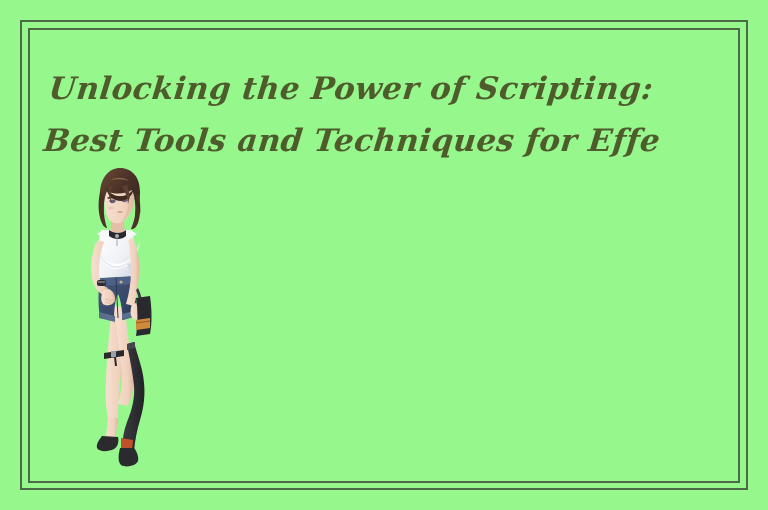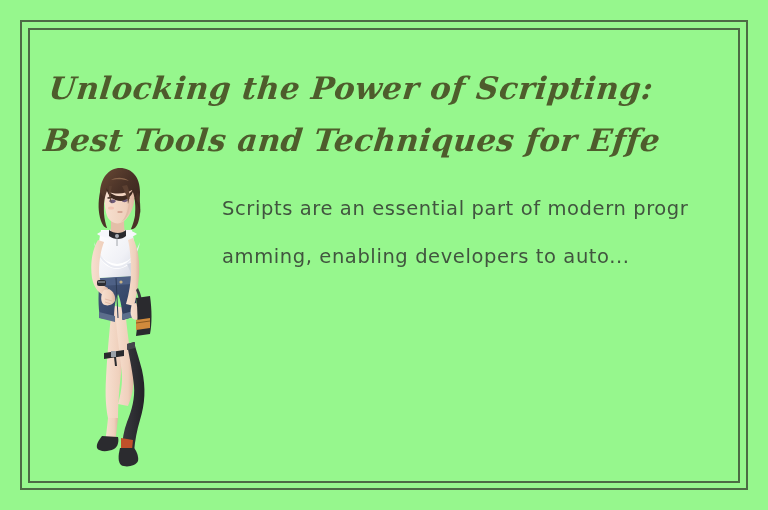--- a/index.html
+++ b/index.html
@@ -196,15 +196,14 @@
       <path d="M28 20 C32 26 38 29 45 28 C50 27 54 24 56 20 C55 27 50 32 43 33 C35 33 30 28 28 20 Z" fill="#3E2A20"></path>
       <path d="M44 18 C47 24 50 30 50 36 C52 30 52 23 49 17 Z" fill="#5C4031"></path>
       <path d="M31 18 C30 25 31 31 34 36 C32 30 32 24 34 18 Z" fill="#5C4031"></path>
 
       <path d="M33 12 C38 9 46 9 51 13 C46 11 38 11 33 12 Z" fill="#9A7457" opacity="0.8"></path>
 
       <path d="M56 30 C61 34 63 40 62 46 C61 40 59 34 56 30 Z" fill="#3E2A20"></path>
     </svg>
   </div>
 
-  <div class="body-text">Scripts are an essential part of modern programming, enabling developers to auto...</div>
 
 </div>
 
 </body></html>

